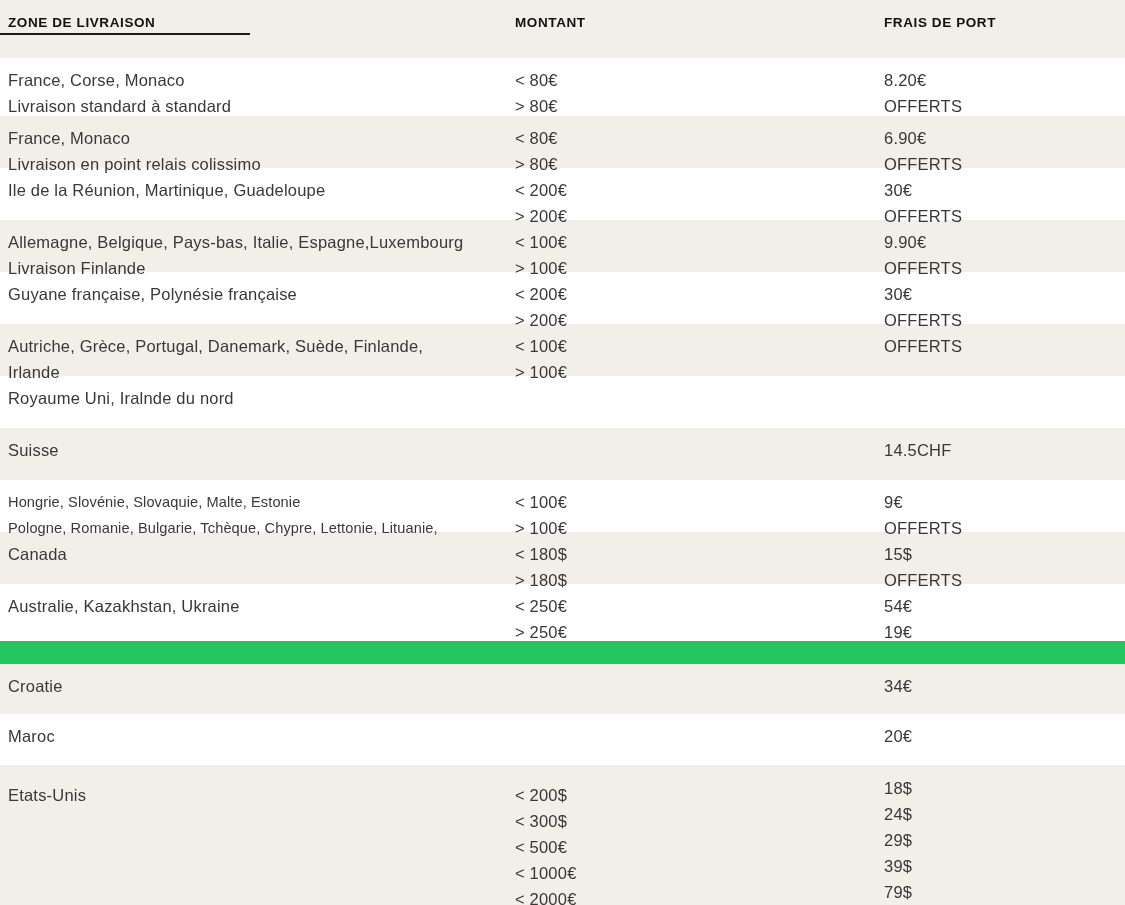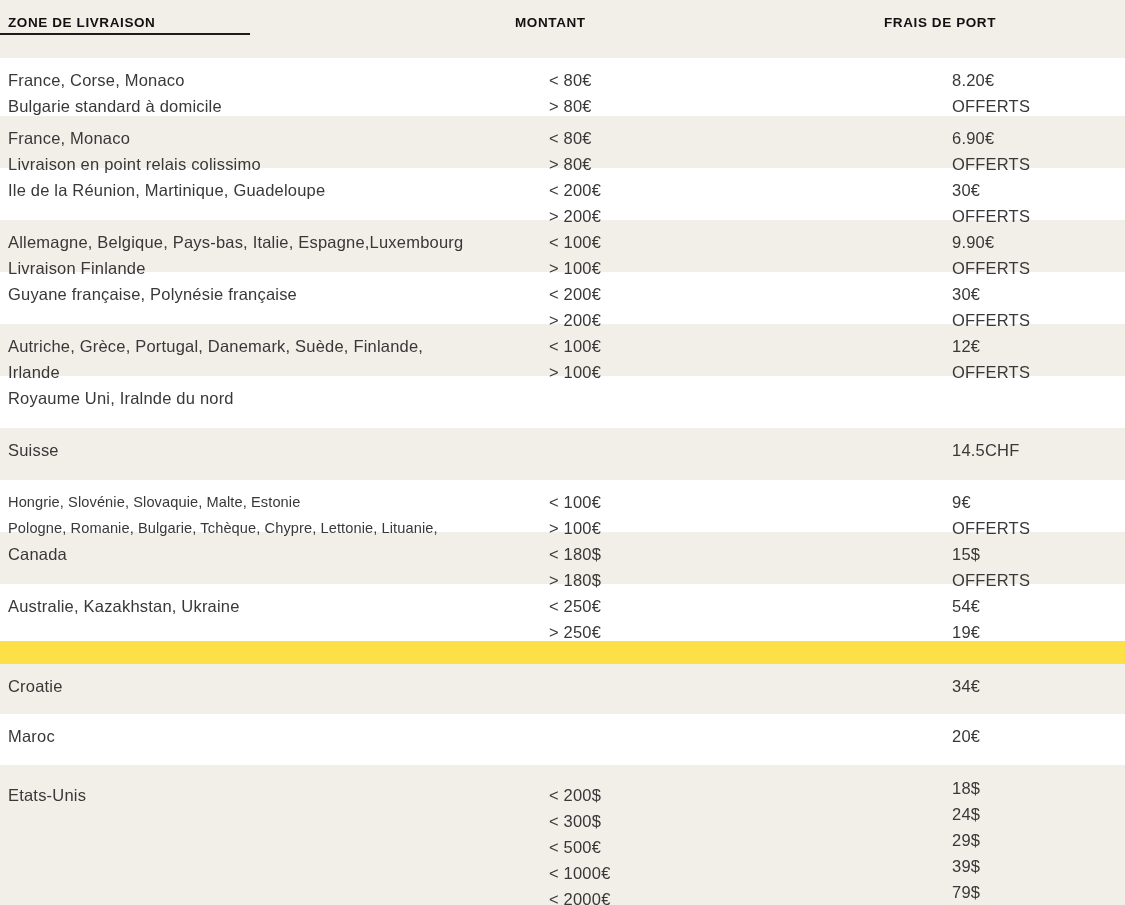--- a/index.html
+++ b/index.html
@@ -7,21 +7,21 @@
     --rule:#1c1c1c;
     --text:#383838;
     --header-text:#111111;
   }
   *{margin:0;padding:0;box-sizing:border-box;}
   html,body{background:#ffffff;}
   .page{
     position:relative;
     width:1125px;height:905px;
     overflow:hidden;
-    background:#fde047;
+    background:#22c55e;
     font-family:"Liberation Sans", sans-serif;
     color:var(--text);
   }
   
   .thead{
     position:relative;
     display:grid;
     grid-template-columns:515px 369px 1fr;
     height:58px;
     padding-top:15px;
@@ -40,21 +40,20 @@
     width:250px;height:2px;
     background:var(--rule);
   }
   
   .row{
     display:grid;
     grid-template-columns:515px 369px 1fr;
     height:52px;
     padding-top:9px;
     background:#ffffff;
-    gap:34px;
   }
   .tbody .row:nth-child(even){background:var(--shade);}
   .tbody .row:nth-child(1){height:58px;}
   .tbody .row:nth-child(11){height:57px;}
   .tbody .row:nth-child(12){height:50px;margin-top:23px;}
   .tbody .row:nth-child(13){height:51px;}
   .tbody .row:nth-child(14){height:153px;padding-top:17px;}
   .cell{overflow:visible;}
   .col-zone{padding-left:8px;}
   .line{
@@ -75,21 +74,21 @@
   <div class="thead">
     <div class="cell col-zone hdr">ZONE DE LIVRAISON</div>
     <div class="cell col-montant hdr">MONTANT</div>
     <div class="cell col-frais hdr">FRAIS DE PORT</div>
     <div class="hdr-rule"></div>
   </div>
   <div class="tbody">
       <div class="row">
         <div class="cell col-zone">
           <div class="line">France, Corse, Monaco</div>
-          <div class="line">Bulgarie standard à domicile</div>
+          <div class="line">Livraison standard à standard</div>
         </div>
         <div class="cell col-montant">
           <div class="line">&lt; 80€</div>
           <div class="line">&gt; 80€</div>
         </div>
         <div class="cell col-frais">
           <div class="line">8.20€</div>
           <div class="line">OFFERTS</div>
         </div>
       </div>
@@ -150,21 +149,20 @@
       <div class="row">
         <div class="cell col-zone">
           <div class="line">Autriche, Grèce, Portugal, Danemark, Suède, Finlande,</div>
           <div class="line">Irlande</div>
         </div>
         <div class="cell col-montant">
           <div class="line">&lt; 100€</div>
           <div class="line">&gt; 100€</div>
         </div>
         <div class="cell col-frais">
-          <div class="line">12€</div>
           <div class="line">OFFERTS</div>
         </div>
       </div>
       <div class="row">
         <div class="cell col-zone">
           <div class="line">Royaume Uni, Iralnde du nord</div>
         </div>
         <div class="cell col-montant"></div>
       </div>
       <div class="row">

